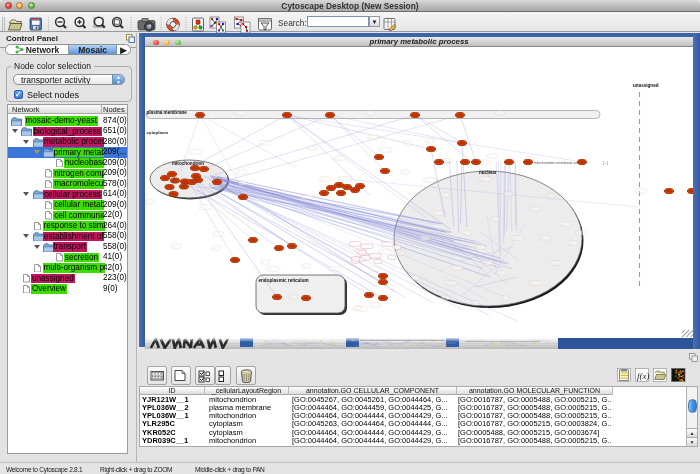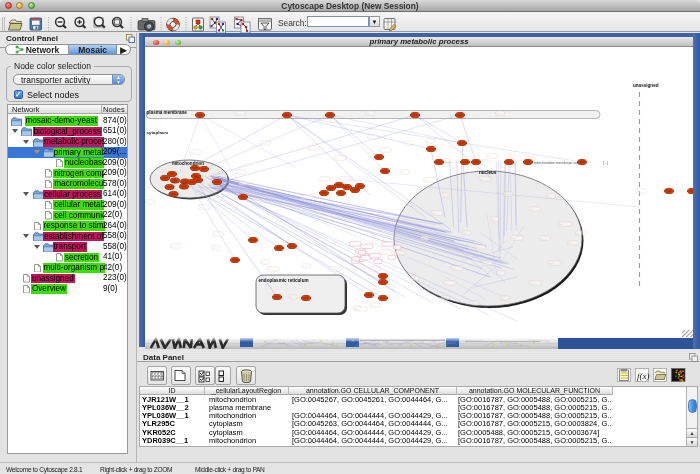--- a/index.html
+++ b/index.html
@@ -861,23 +861,20 @@
 <rect x="413" y="1" width="135" height="11" fill="#2d5398"></rect>
 <rect x="0" y="0" width="413" height="5" fill="url(#fadew)"></rect>
 </svg>
     </div>
   <div id="nf-grip"></div>
   <div id="nf-left"></div>
   <div id="nf-right"></div>
 </div>
 
 <div class="abs" id="dpanel">
-  <div id="dptitle">
-      <span>Data Panel</span>
-    </div>
   <div class="dbtn" style="left:10px;width:20px"></div>
 <div class="dbtn" style="left:34px;width:20px"></div>
 <div class="dbtn" style="left:58px;width:20px"></div>
 <div class="dbtn" style="left:78px;width:16px"></div>
 <div class="dbtn" style="left:99px;width:20px"></div>
 <svg class="dico" style="left:10px;width:120px" width="120" height="15" viewBox="0 0 120 15">
 <rect x="4" y="3.5" width="12.5" height="8.5" fill="#e8e8e8" stroke="#444" stroke-width="0.9"></rect>
       <g fill="#fff" stroke="#555" stroke-width="0.4">
         <rect x="5.2" y="4.6" width="2.4" height="2.6"></rect>
         <rect x="8.2" y="4.6" width="2.4" height="2.6"></rect>
@@ -953,20 +950,21 @@
       </div>
     <div class="drow" style="top:9.00px">
         <div style="left:2px;width:62px;font-weight:bold">YJR121W__1</div>
         <div style="left:69px;width:79px">mitochondrion</div>
         <div style="left:152px;width:164px">[GO:0045267, GO:0045261, GO:0044464, G...</div>
         <div style="left:318px;width:154px">[GO:0016787, GO:0005488, GO:0005215, G...</div>
       </div>
 <div class="drow" style="top:17.15px">
         <div style="left:2px;width:62px;font-weight:bold">YPL036W__2</div>
         <div style="left:69px;width:79px">plasma membrane</div>
+        <div style="left:152px;width:164px">[GO:0044464, GO:0044459, GO:0044425, G...</div>
         <div style="left:318px;width:154px">[GO:0016787, GO:0005488, GO:0005215, G...</div>
       </div>
 <div class="drow" style="top:25.30px">
         <div style="left:2px;width:62px;font-weight:bold">YPL036W__1</div>
         <div style="left:69px;width:79px">mitochondrion</div>
         <div style="left:152px;width:164px">[GO:0044464, GO:0044444, GO:0044429, G...</div>
         <div style="left:318px;width:154px">[GO:0016787, GO:0005488, GO:0005215, G...</div>
       </div>
 <div class="drow" style="top:33.45px">
         <div style="left:2px;width:62px;font-weight:bold">YLR295C</div>

